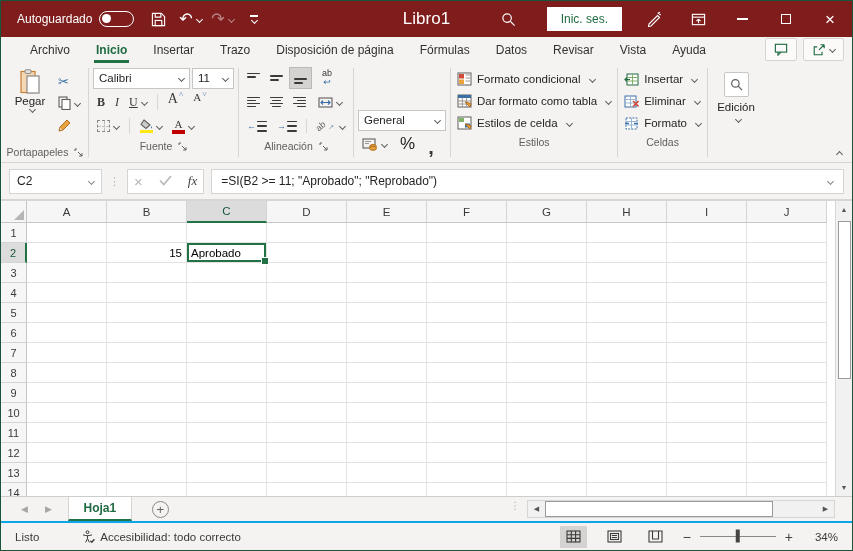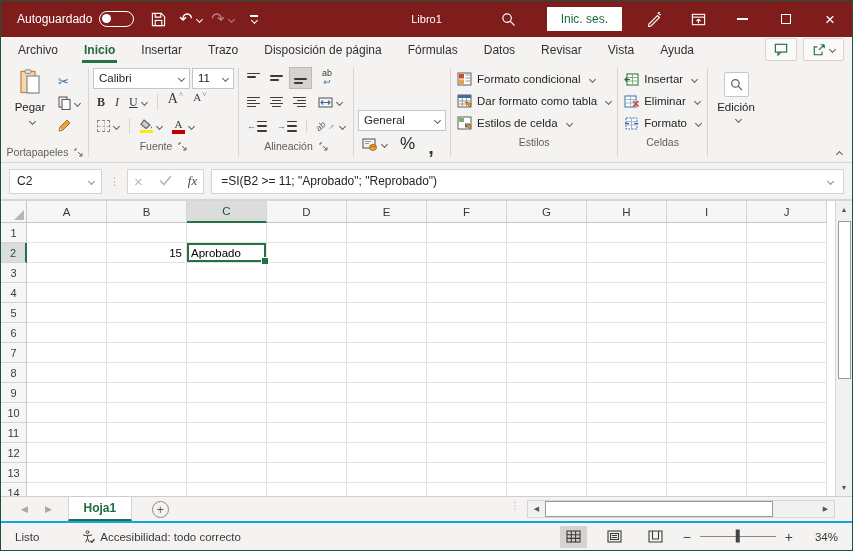--- a/index.html
+++ b/index.html
@@ -5,21 +5,21 @@
   * { margin:0; padding:0; box-sizing:border-box; }
   html,body { background:#7a7a7a; }
   body { font-family:"Liberation Sans", sans-serif; }
   .window { width:853px; height:551px; background:#fff; border:1px solid #17563a;
             display:flex; flex-direction:column; overflow:hidden; position:relative;
             color:#252423; }
 
   
   .titlebar { height:36px; background:#7f1d1d; flex:none; display:flex; align-items:center;
               padding-left:16px; color:#fff; position:relative; }
-  .title-center { position:absolute; left:0; right:0; text-align:center; font-size:11px;
+  .title-center { position:absolute; left:0; right:0; text-align:center; font-size:17px;
                   color:#fff; pointer-events:none; }
   .autosave { display:flex; align-items:center; gap:7px; font-size:12px; }
   .toggle { width:35px; height:16px; border:1.6px solid #fff; border-radius:9px; position:relative; display:inline-block; }
   .toggle::before { content:""; position:absolute; left:2px; top:1.8px; width:9px; height:9px;
                     border-radius:50%; background:#fff; }
   .tbtn { min-width:28px; height:30px; display:flex; align-items:center; justify-content:center;
           font-size:15px; color:#fff; margin:0 2px; }
   .tbtn .glyph { font-size:16px; line-height:1; }
   .dim { opacity:.45; }
   .qat-custom { display:flex; flex-direction:column; align-items:center; gap:1px; }
@@ -30,38 +30,38 @@
   .wbtn .min { width:11px; height:1.4px; background:#fff; display:block; }
   .wbtn .max { width:10px; height:10px; border:1.4px solid #fff; display:block; }
   .wbtn .x { font-size:17px; line-height:1; }
   .chv { display:inline-block; width:5px; height:5px; border-right:1.3px solid #605e5c;
          border-bottom:1.3px solid #605e5c; transform:rotate(45deg); margin-left:4px; flex:none; }
   .chv.w { border-color:#fff; }
   .chv.up { transform:rotate(225deg); }
 
   
   .tabrow { height:26px; background:#f4f3f2; flex:none; display:flex; align-items:flex-end;
-            padding-left:4px; position:relative; }
+            padding-left:16px; position:relative; }
   .tabs { display:flex; align-items:flex-end; height:100%; }
   .tab { padding:5px 13px 6px; font-size:12px; color:#323130; white-space:nowrap; position:relative; }
   .tab.active { color:#1E6B41; font-weight:bold; }
   .tab.active::after { content:""; position:absolute; left:11px; right:11px; bottom:0; height:2.6px; background:#217346; }
   .tabrow-right { margin-left:auto; display:flex; align-items:center; gap:6px; padding:0 8px 2px 0; }
   .obtn { height:23px; border:1px solid #d6d4d2; background:#fbfaf9; display:flex; align-items:center;
           justify-content:center; padding:0 8px; border-radius:2px; }
 
   
   .ribbon { height:100px; background:#f4f3f2; flex:none; display:flex; align-items:stretch;
             padding:2px 2px 0 2px; border-bottom:1px solid #d8d6d4; position:relative; overflow:hidden; }
   .group { display:flex; flex-direction:column; padding:1px 3px 0; }
   .gbody { flex:1; display:flex; align-items:flex-start; }
   .glabel { height:18px; font-size:10.5px; color:#605e5c; display:flex; align-items:center;
             justify-content:center; gap:6px; white-space:nowrap; padding-bottom:2px; }
   .divider { width:1px; background:#d8d6d4; margin:3px 1px 5px; flex:none; }
-  .bigbtn { display:flex; flex-direction:column; align-items:center; width:48px; padding-top:3px; gap:6px; }
+  .bigbtn { display:flex; flex-direction:column; align-items:center; width:48px; padding-top:3px; gap:0; }
   .bigbtn .blabel { font-size:11.5px; color:#252423; }
   .vcol { display:flex; flex-direction:column; justify-content:flex-start; padding-top:4px; }
   .smallbtn { height:22px; display:flex; align-items:center; padding:0 4px; font-size:12px; color:#3b3a39; }
   .rowline { display:flex; align-items:center; height:24px; gap:2px; }
   .select { background:#fff; border:1px solid #c8c6c4; height:21px; display:flex; align-items:center;
             padding:0 5px; font-size:11.5px; color:#252423; }
   .select .chv { margin-left:auto; }
   .fmt-b { font-weight:bold; font-family:"Liberation Serif",serif; }
   .fmt-i { font-style:italic; font-family:"Liberation Serif",serif; }
   .fmt-u { text-decoration:underline; font-family:"Liberation Serif",serif; }

